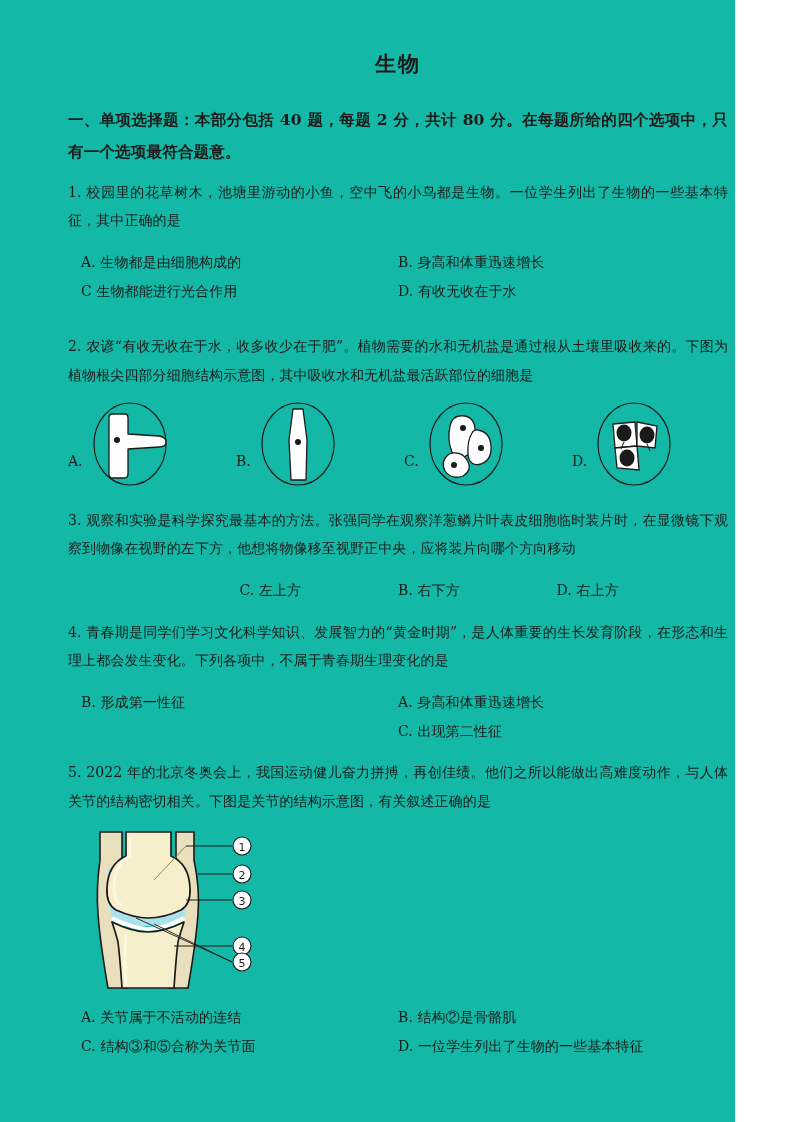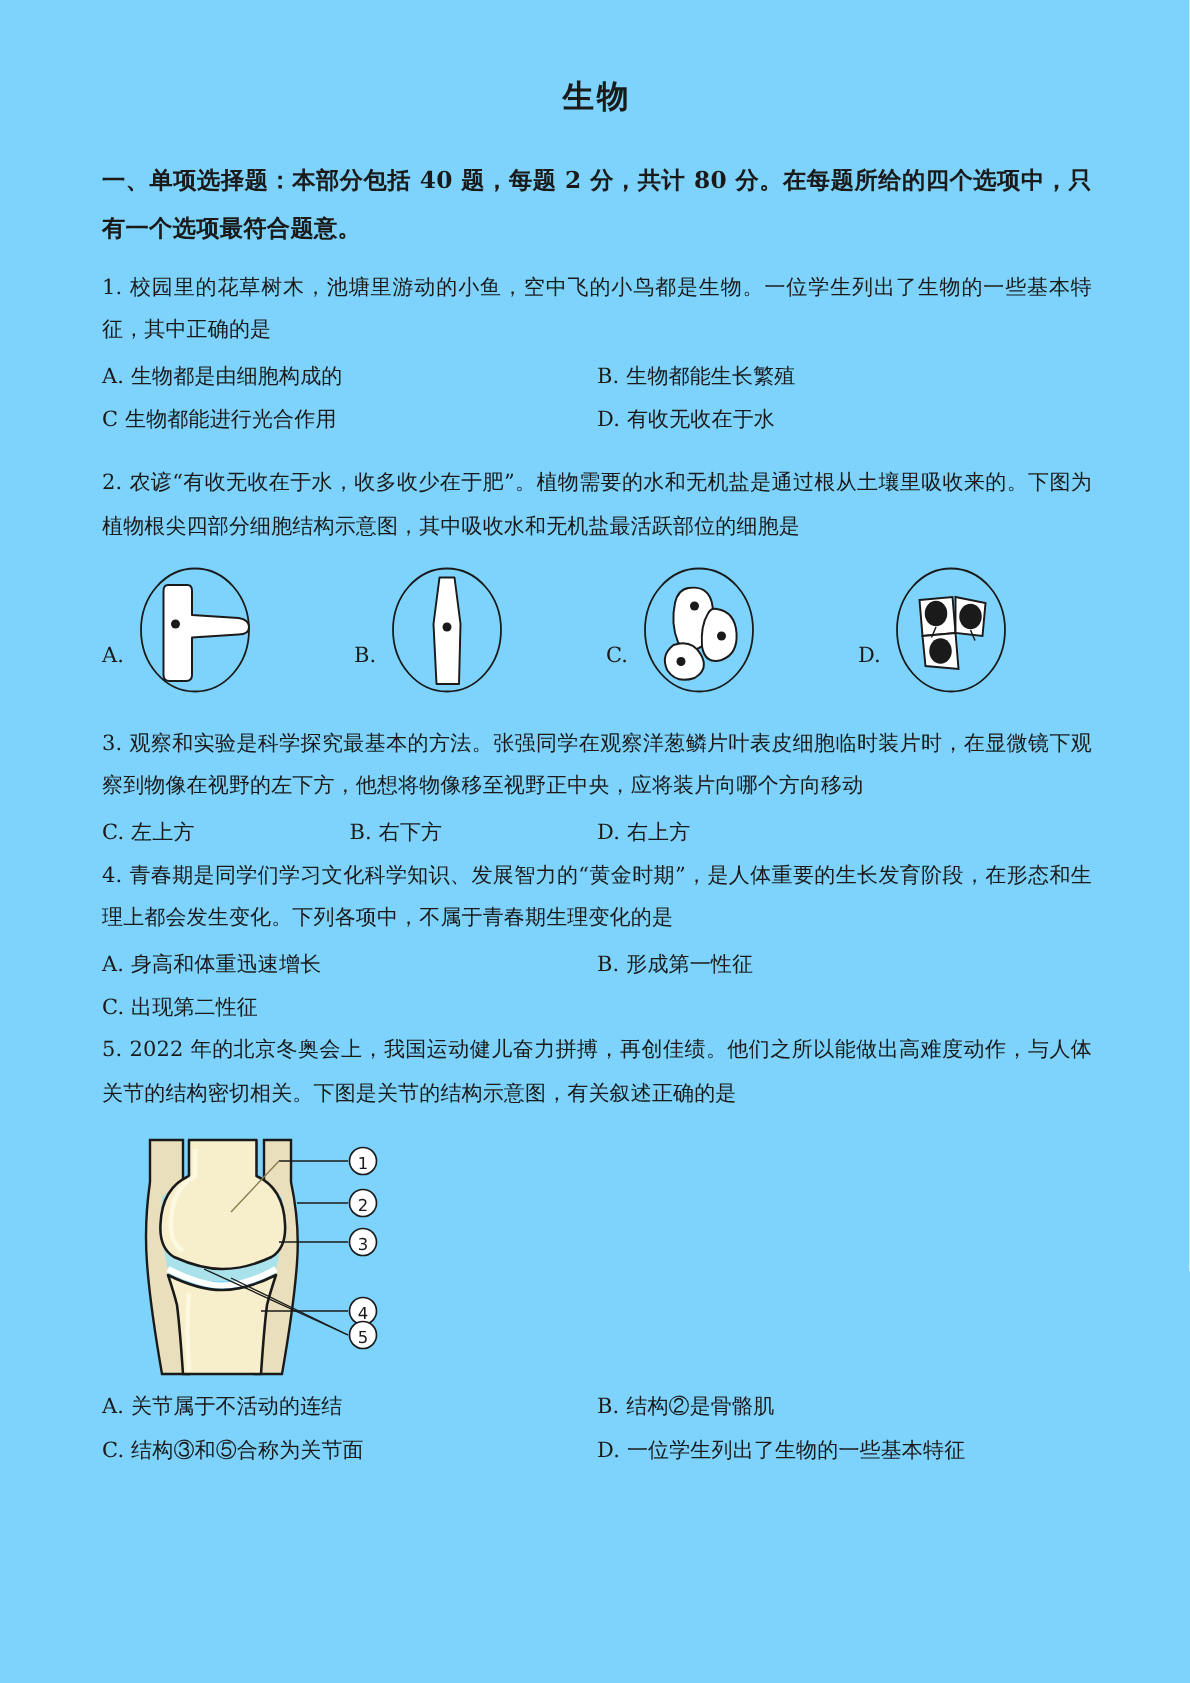--- a/index.html
+++ b/index.html
@@ -7,23 +7,23 @@
     margin: 0;
     padding: 0;
     background: #ffffff;
   }
   body {
     font-family: "DejaVu Serif", "Liberation Serif", serif;
     color: #1a1a1a;
   }
   .page {
     position: relative;
-    width: 793px;
+    width: 735px;
     height: 1122px;
-    background: #7dd3fc;
+    background: #14b8a6;
     overflow: hidden;
     box-sizing: border-box;
   }
   .content {
     position: absolute;
     left: 68px;
     top: 50px;
     width: 660px;
   }
   .doc-title {
@@ -45,22 +45,23 @@
   .q-stem {
     font-size: 14px;
     line-height: 2.05;
     margin: 0 0 2px 0;
     text-align: justify;
     letter-spacing: 0.1px;
   }
   .opts {
     display: flex;
     flex-wrap: wrap;
-    margin: 0;
+    margin: 13px;
     padding: 0;
+    justify-content: flex-end;
   }
   .opts.two-col .opt {
     width: 50%;
     box-sizing: border-box;
   }
   .opts.four-col .opt {
     width: 25%;
     box-sizing: border-box;
   }
   .opt {
@@ -110,21 +111,21 @@
 <div class="page">
   <div class="content">
 
     <div class="doc-title">生物</div>
 
     <div class="section-heading">一、单项选择题：本部分包括 40 题，每题 2 分，共计 80 分。在每题所给的四个选项中，只有一个选项最符合题意。</div>
 
     <div class="q-stem">1. 校园里的花草树木，池塘里游动的小鱼，空中飞的小鸟都是生物。一位学生列出了生物的一些基本特征，其中正确的是</div>
     <div class="opts two-col">
       <div class="opt">A. 生物都是由细胞构成的</div>
-      <div class="opt">B. 生物都能生长繁殖</div>
+      <div class="opt">B. 身高和体重迅速增长</div>
       <div class="opt">C  生物都能进行光合作用</div>
       <div class="opt">D. 有收无收在于水</div>
     </div>
 
     <div class="spacer-md"></div>
 
     <div class="q-stem">2. 农谚“有收无收在于水，收多收少在于肥”。植物需要的水和无机盐是通过根从土壤里吸收来的。下图为植物根尖四部分细胞结构示意图，其中吸收水和无机盐最活跃部位的细胞是</div>
     <div class="cellrow">
 
       <div class="cellitem" style="left:0px;">
@@ -177,22 +178,22 @@
 
     <div class="q-stem">3. 观察和实验是科学探究最基本的方法。张强同学在观察洋葱鳞片叶表皮细胞临时装片时，在显微镜下观察到物像在视野的左下方，他想将物像移至视野正中央，应将装片向哪个方向移动</div>
     <div class="opts four-col">
       <div class="opt">C. 左上方</div>
       <div class="opt">B. 右下方</div>
       <div class="opt">D. 右上方</div>
     </div>
 
     <div class="q-stem">4. 青春期是同学们学习文化科学知识、发展智力的“黄金时期”，是人体重要的生长发育阶段，在形态和生理上都会发生变化。下列各项中，不属于青春期生理变化的是</div>
     <div class="opts two-col">
+      <div class="opt">B.  形成第一性征</div>
       <div class="opt">A.  身高和体重迅速增长</div>
-      <div class="opt">B.  形成第一性征</div>
       <div class="opt">C.  出现第二性征</div>
     </div>
 
     <div class="q-stem">5. 2022 年的北京冬奥会上，我国运动健儿奋力拼搏，再创佳绩。他们之所以能做出高难度动作，与人体关节的结构密切相关。下图是关节的结构示意图，有关叙述正确的是</div>
 
     <div class="jointwrap">
       <svg class="jointfig" width="220" height="160" viewBox="0 0 220 160">
 
         <path d="M18 2 L18 30 Q14 58 16 84 Q18 112 26 158 L44 158 Q38 112 36 84 Q34 58 40 30 L40 2 Z" fill="#EADFBC" stroke="#1a1a1a" stroke-width="1.6"></path>
         <path d="M112 2 L112 30 Q118 58 116 84 Q114 112 106 158 L88 158 Q96 112 98 84 Q100 58 94 30 L94 2 Z" fill="#EADFBC" stroke="#1a1a1a" stroke-width="1.6"></path>

